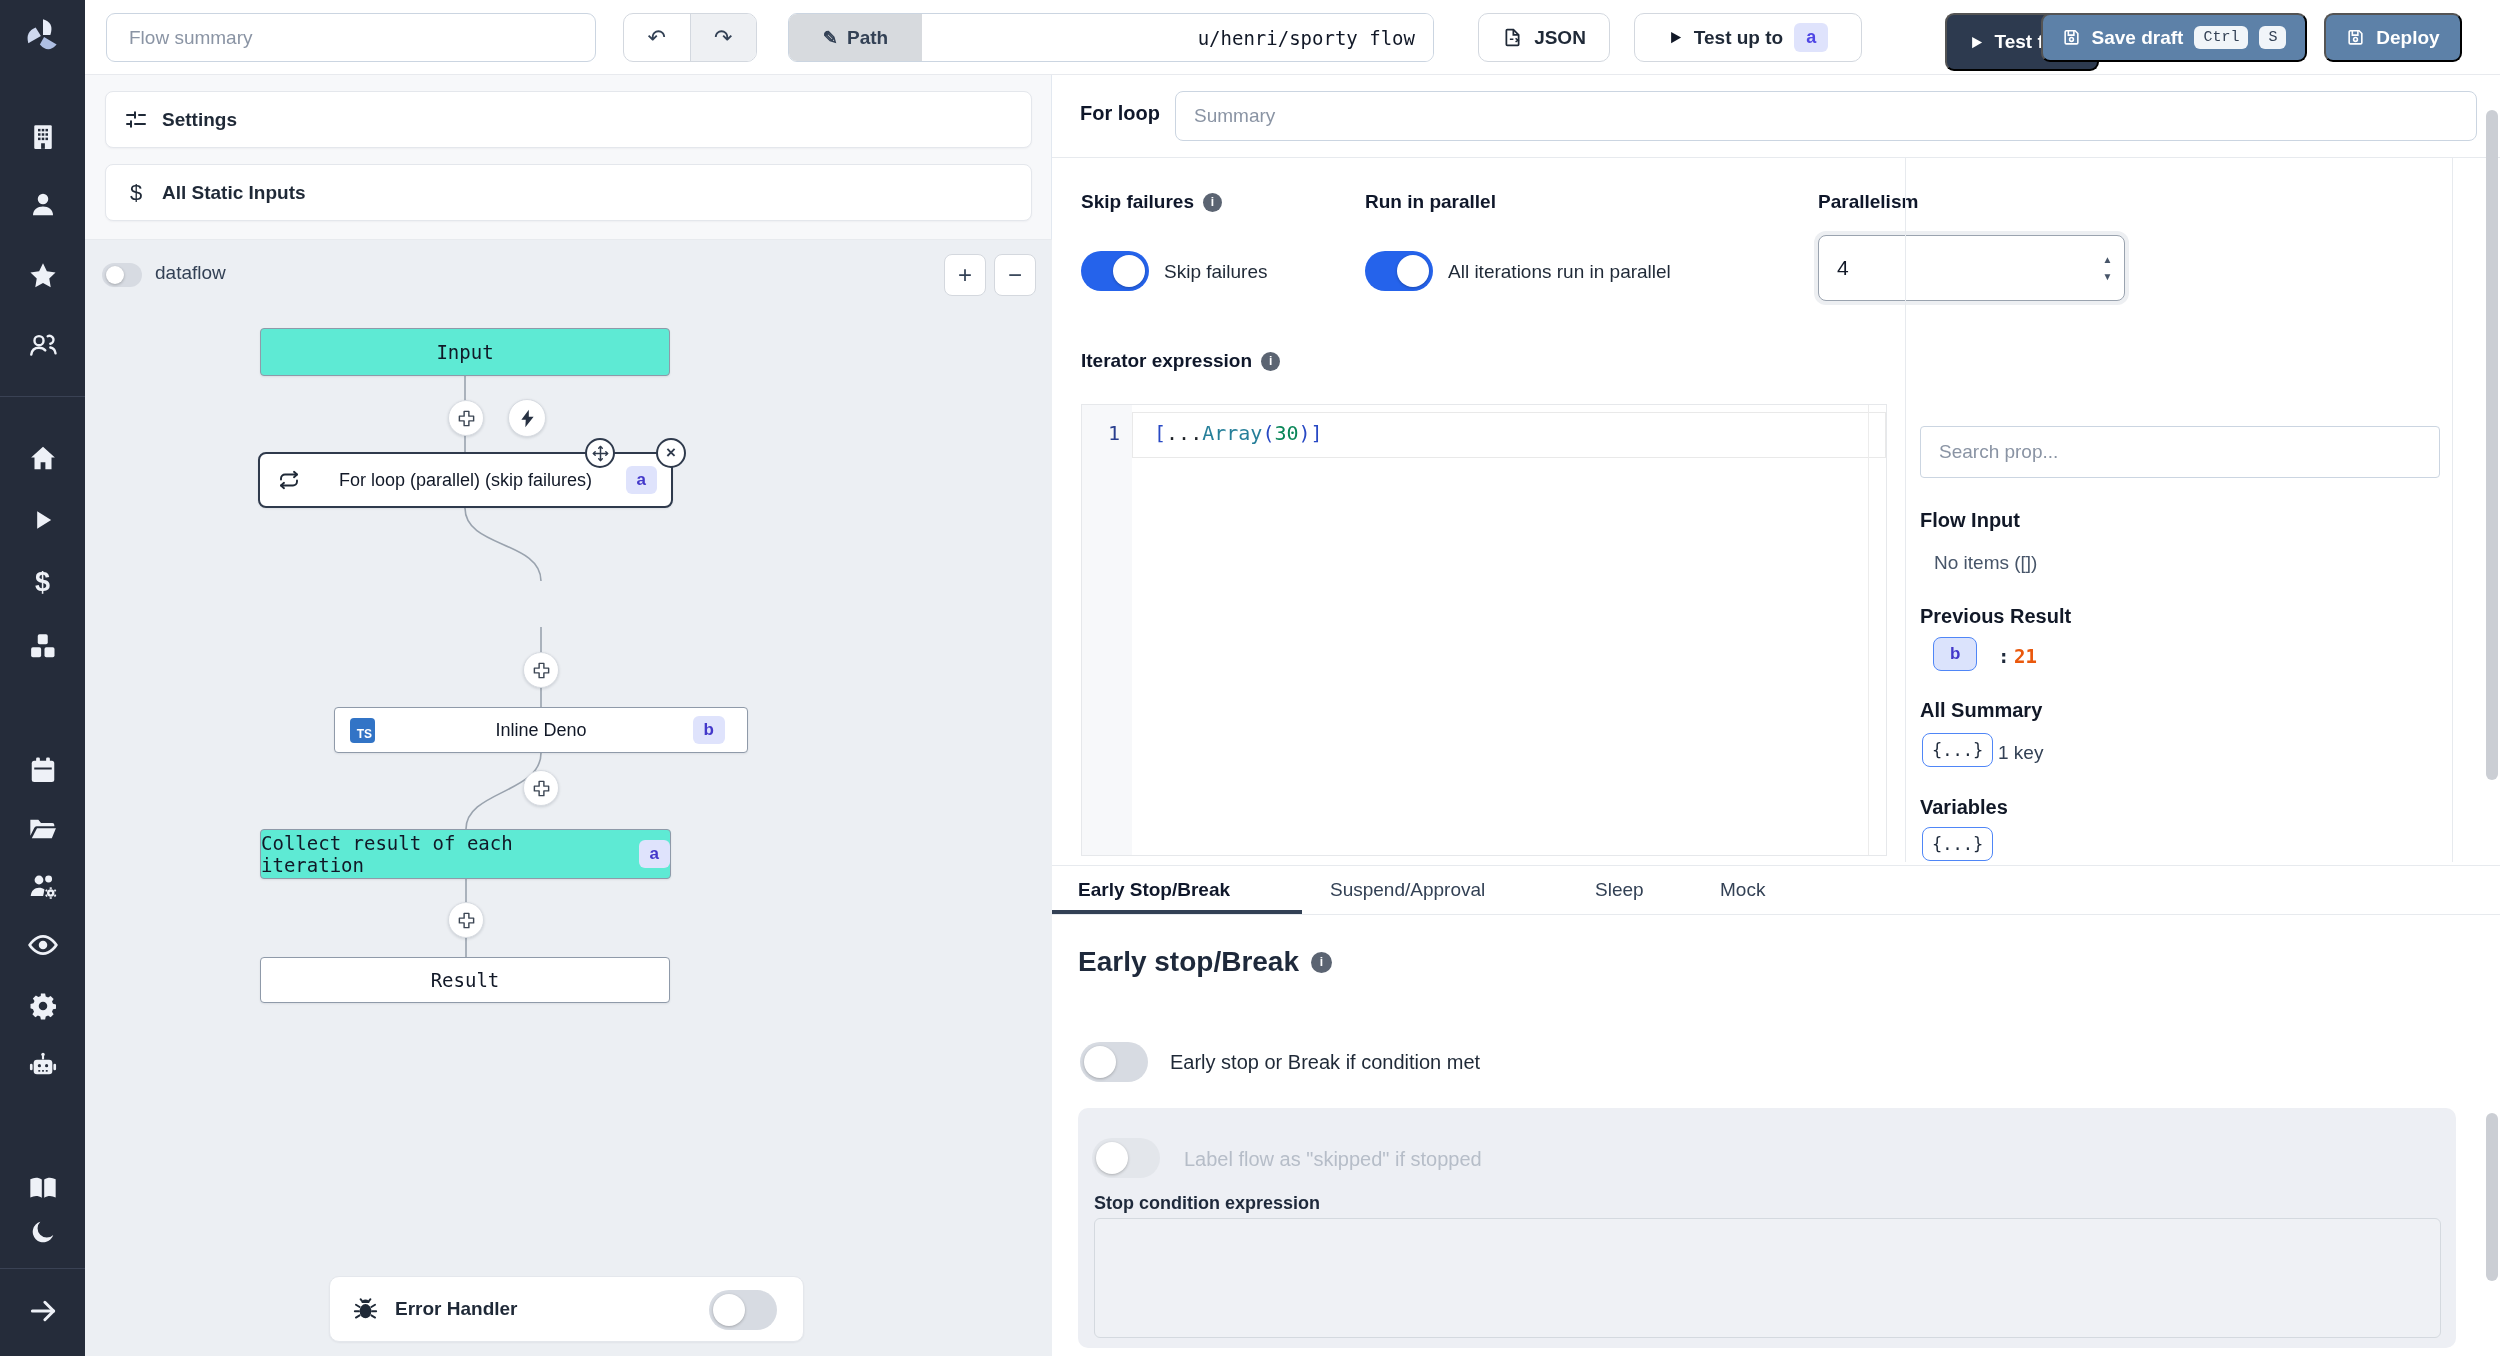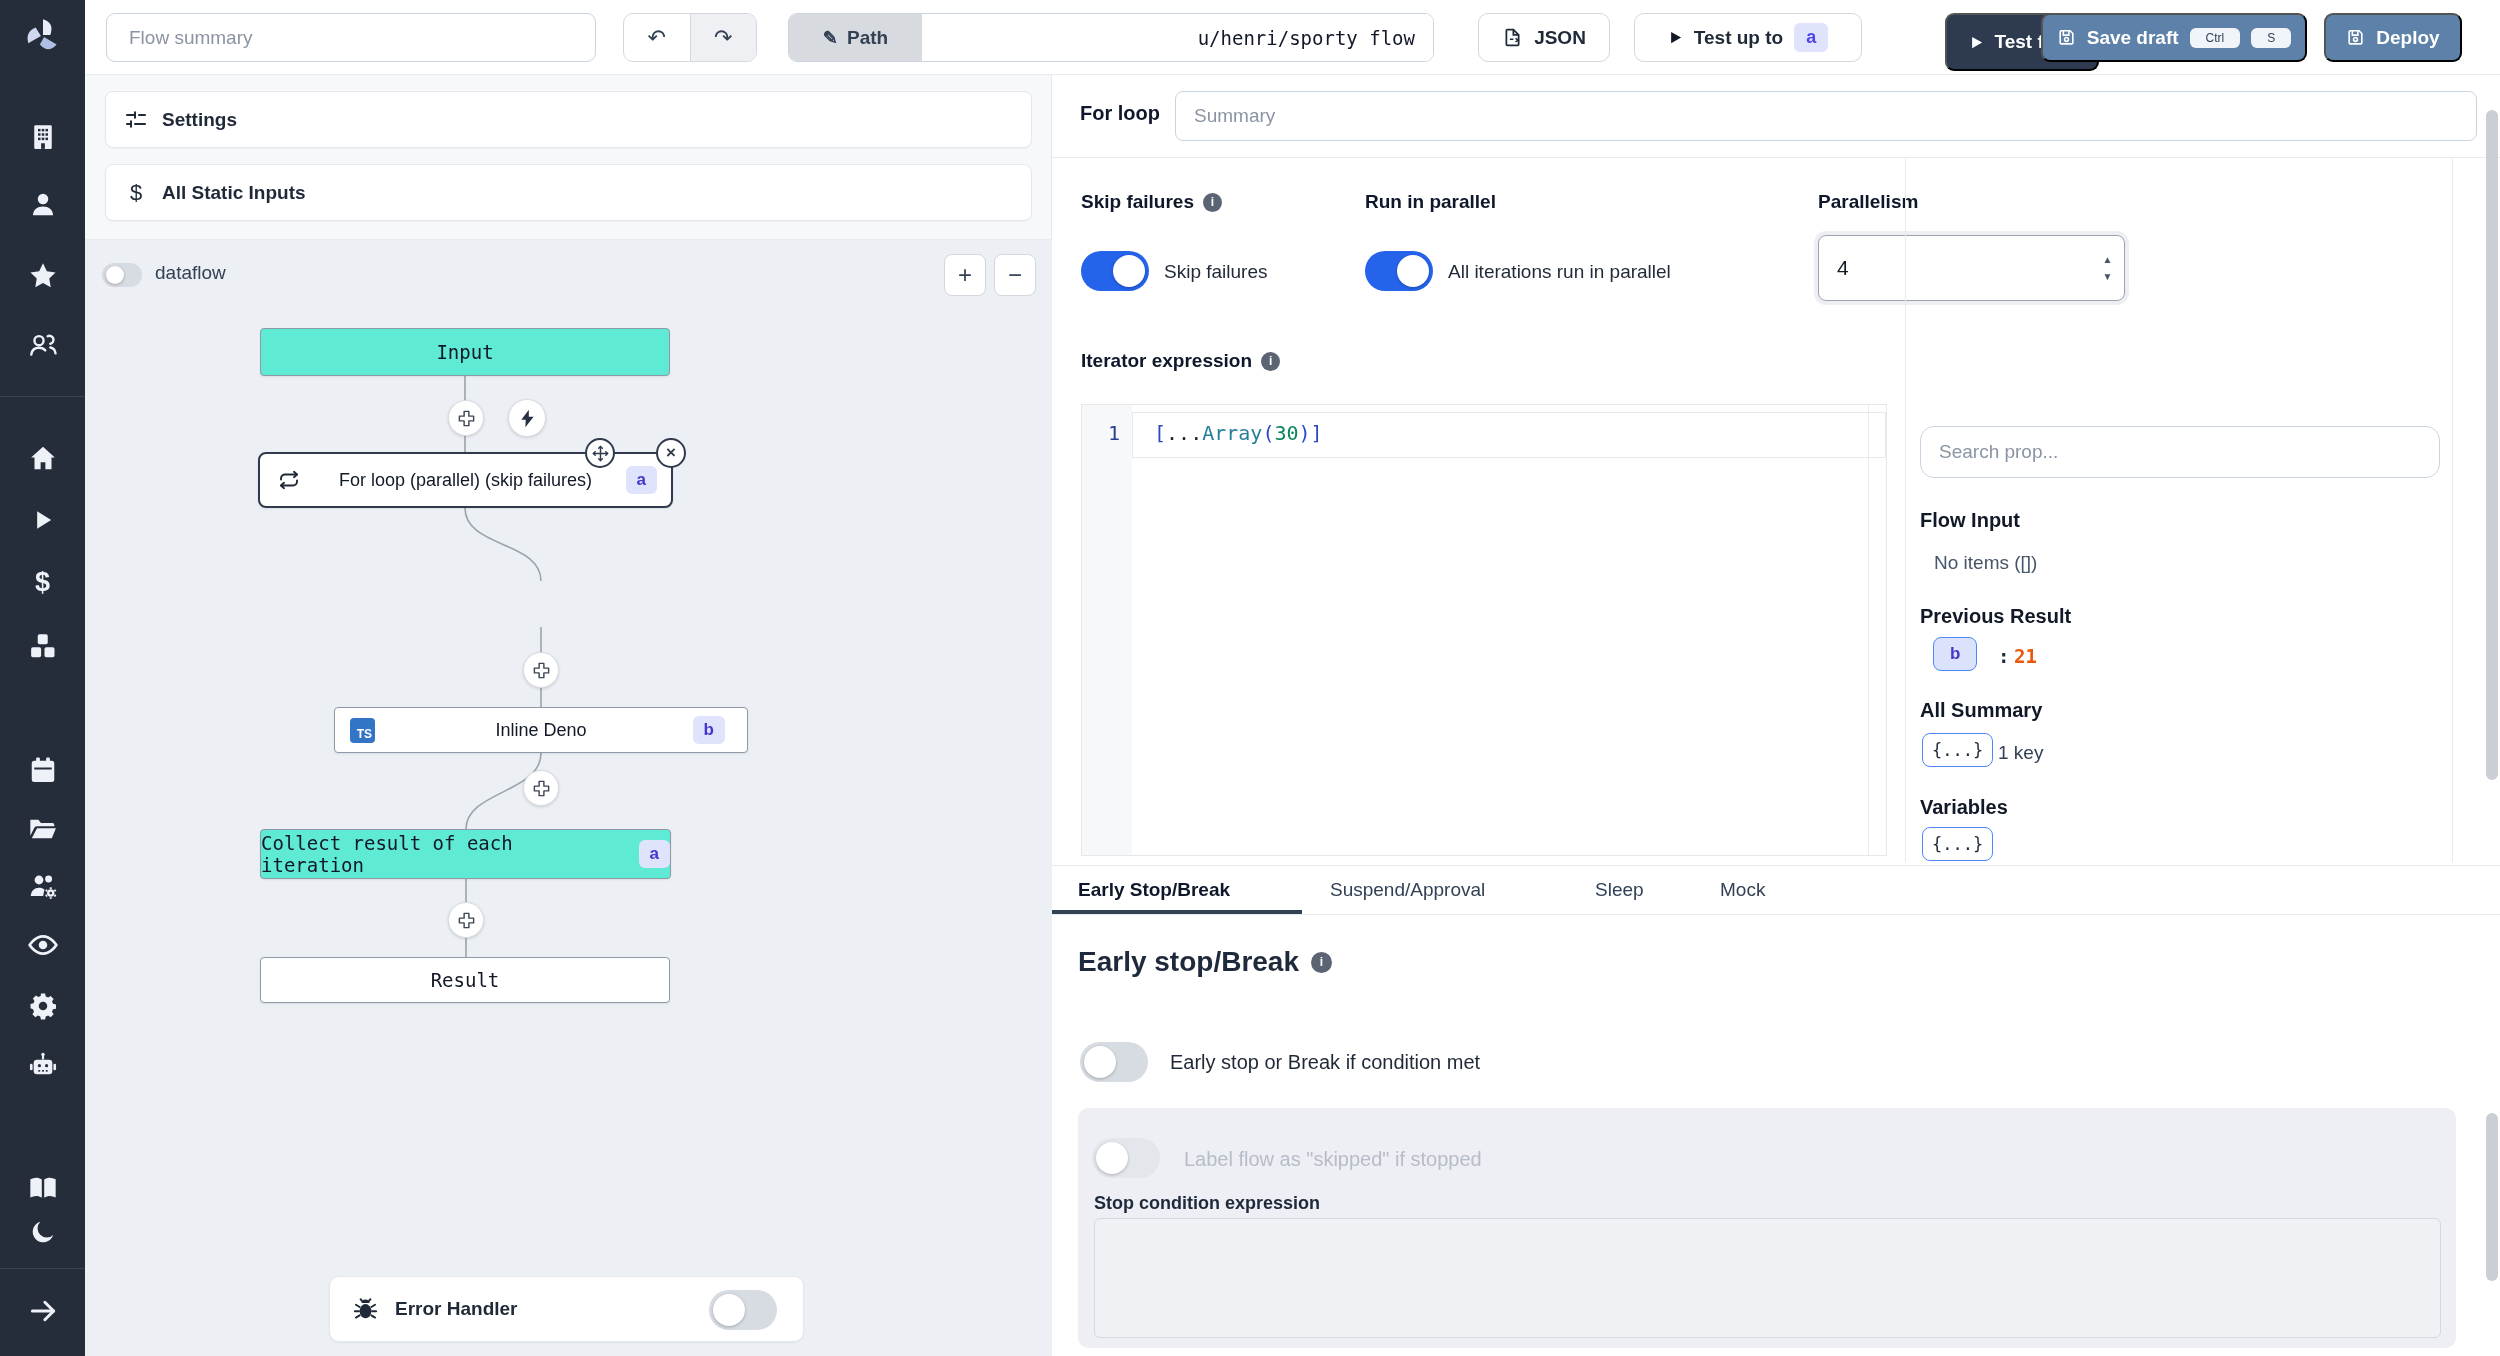--- a/index.html
+++ b/index.html
@@ -19,22 +19,22 @@
   
   .topbar { position:absolute; left:85px; top:0; width:2415px; height:75px; background:#fff; border-bottom:1px solid #e8eaee; }
   .tb-input { position:absolute; border:1px solid #cbd5e1; border-radius:9px; background:#fff; font-size:19px; }
   input, textarea { font-family:inherit; outline:none; }
   ::placeholder { color:#8a94a4; opacity:1; }
   .btn { position:absolute; display:flex; align-items:center; justify-content:center; gap:11px;
          border-radius:9px; font-weight:700; font-size:19px; cursor:pointer; }
   .btn-outline { background:#fff; border:1px solid #d3d8df; color:#1f2937; }
   .btn-dark { background:#2d3a4f; color:#fff; }
   .btn-steel { background:#5d81a8; color:#fff; }
-  .kbd { background:#f1f5f9; color:#334155; border-radius:6px; font-family:Liberation Sans, sans-serif;
-         font-size:12px; padding:3px 16px; font-weight:500; }
+  .kbd { background:#f1f5f9; color:#334155; border-radius:6px; font-family:Liberation Mono, monospace;
+         font-size:15px; padding:3px 9px; font-weight:500; }
   .step-chip { background:#dfe3fc; color:#4f46e5; font-weight:700; border-radius:6px; padding:4px 12px; font-size:18px; }
 
   
   .left-panel { position:absolute; left:85px; top:75px; width:967px; height:1281px; background:#f7f8fa; border-right:1px solid #e2e8f0; }
   .panel-btn { position:absolute; display:flex; align-items:center; gap:14px; padding:0 18px;
                background:#fff; border:1px solid #e4e7ec; border-radius:8px; font-size:19px; font-weight:600;
                color:#1f2937; cursor:pointer; box-shadow:0 1px 2px rgba(16,24,40,.04); }
   .graph { position:absolute; left:0; top:165px; width:967px; height:1116px; background:#eceff3; }
 
   .node { position:absolute; display:flex; align-items:center; justify-content:center; gap:14px;
@@ -473,21 +473,21 @@
       <div style="position:absolute;left:0;top:0;width:50px;height:452px;background:#f7f8fa"></div>
       <div style="position:absolute;left:50px;top:7px;width:754px;height:46px;border:1px solid #e9e9e9;background:#fff"></div>
       <span class="mono" style="position:absolute;left:0;top:16px;width:38px;text-align:right;font-size:20px;color:#2a3f8f">1</span>
       <div class="mono" style="position:absolute;left:72px;top:16px;font-size:20px"><span class="tok-bracket">[</span><span class="tok-plain">...</span><span class="tok-fn">Array</span><span class="tok-paren">(</span><span class="tok-num">30</span><span class="tok-paren">)</span><span class="tok-bracket">]</span></div>
       <div style="position:absolute;left:786px;top:0;width:1px;height:452px;background:#ececec"></div>
     </div>
 
     <div class="vline" style="left:853px;top:83px;height:704px"></div>
     <div class="vline" style="left:1400px;top:83px;height:704px"></div>
     <div>
-      <input class="tb-input" style="left: 868px; top: 351px; width: 520px; height: 52px; padding: 0px 18px; border-radius: 14px;" placeholder="Search prop...">
+      <input class="tb-input" style="left: 868px; top: 351px; width: 520px; height: 52px; padding: 0px 18px; border-radius: 4px;" placeholder="Search prop...">
       <span class="prop-head" style="left:868px;top:434px">Flow Input</span>
       <span style="position:absolute;left:882px;top:477px;font-size:19px;color:#475569">No items ([])</span>
       <span class="prop-head" style="left:868px;top:530px">Previous Result</span>
       <span class="jbadge" style="left:881px;top:562px;background:#dbe3fc;color:#4338ca;font-weight:700;padding:6px 16px;font-family:'Liberation Sans',sans-serif">b</span>
       <span class="mono" style="position:absolute;left:946px;top:570px;font-size:19px;font-weight:700;color:#1e293b">:</span>
       <span class="mono" style="position:absolute;left:962px;top:570px;font-size:19px;font-weight:700;color:#ea580c">21</span>
       <span class="prop-head" style="left:868px;top:624px">All Summary</span>
       <span class="jbadge" style="left:870px;top:658px">{...}</span>
       <span style="position:absolute;left:946px;top:667px;font-size:19px;color:#334155">1 key</span>
       <span class="prop-head" style="left:868px;top:721px">Variables</span>

